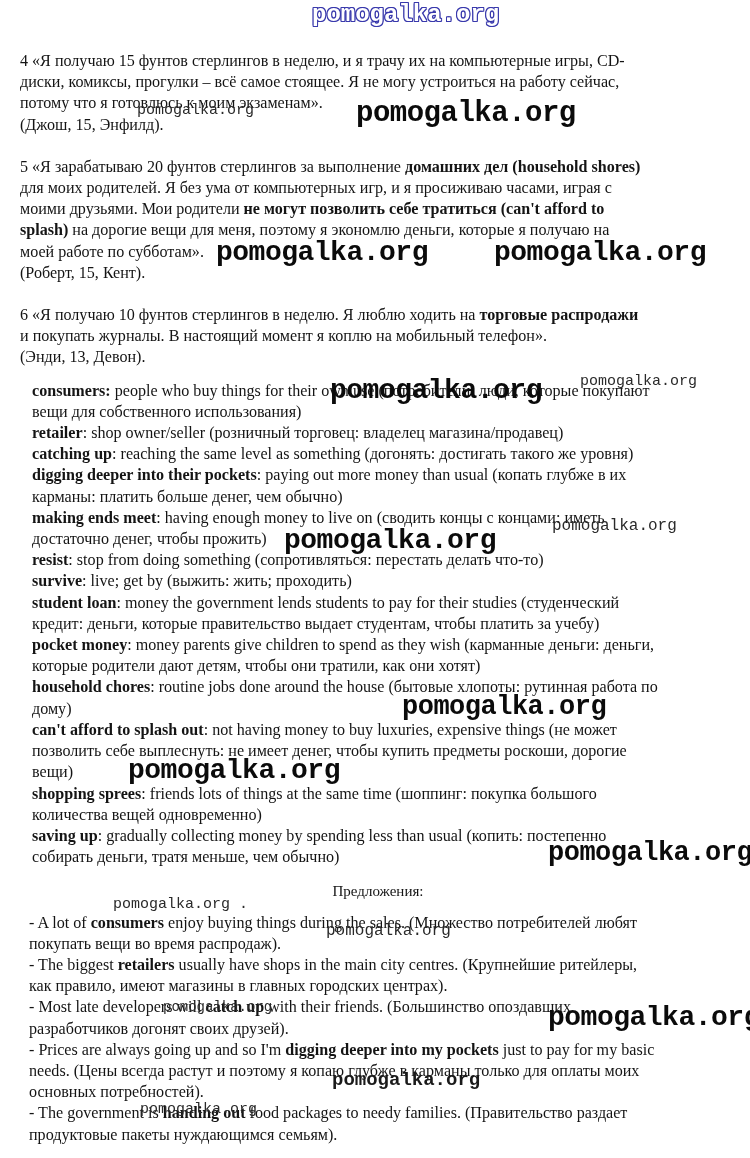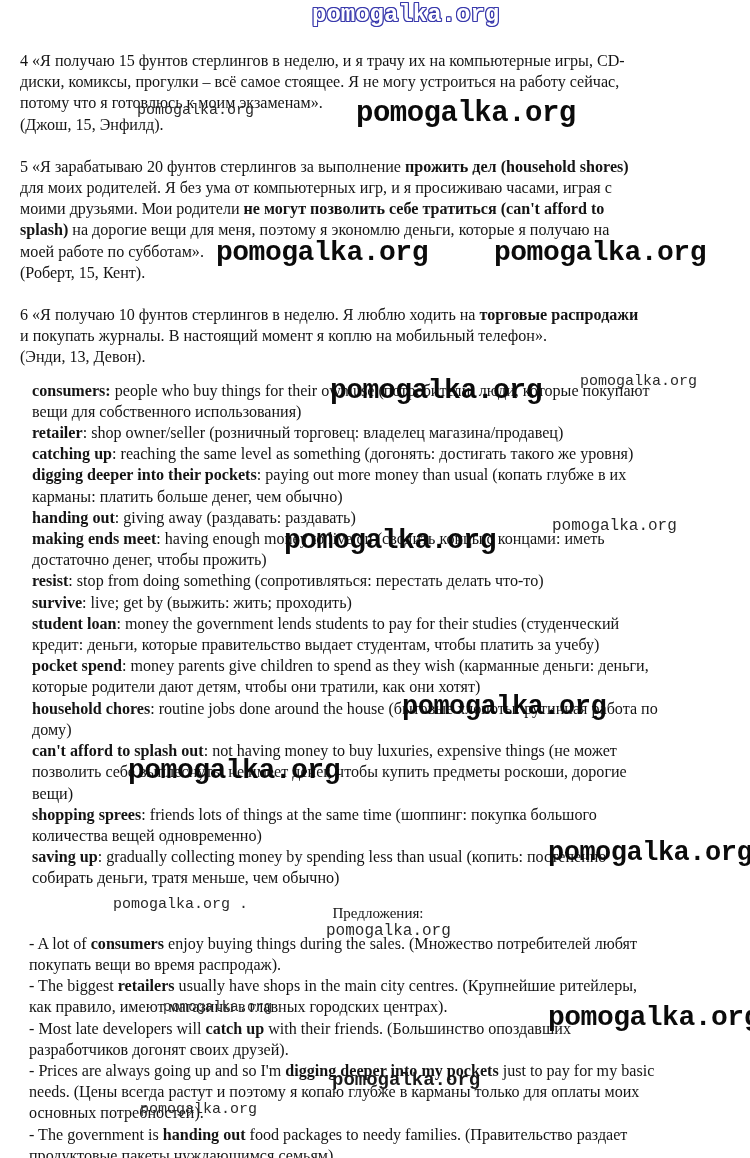--- a/index.html
+++ b/index.html
@@ -62,21 +62,21 @@
     <section class="quotes">
 
         <div class="quote">
           <div class="runs"><span>4 «Я получаю 15 фунтов стерлингов в неделю, и я трачу их на компьютерные игры, CD-
 диски, комиксы, прогулки – всё самое стоящее. Я не могу устроиться на работу сейчас,
 потому что я готовлюсь к моим экзаменам».</span></div>
           <div class="runs">(Джош, 15, Энфилд).</div>
         </div>
 
         <div class="quote">
-          <div class="runs"><span>5 «Я зарабатываю 20 фунтов стерлингов за выполнение </span><b>прожить дел (household shores)</b><span>
+          <div class="runs"><span>5 «Я зарабатываю 20 фунтов стерлингов за выполнение </span><b>домашних дел (household shores)</b><span>
 для моих родителей. Я без ума от компьютерных игр, и я просиживаю часами, играя с
 моими друзьями. Мои родители </span><b>не могут позволить себе тратиться (can't afford to
 splash)</b><span> на дорогие вещи для меня, поэтому я экономлю деньги, которые я получаю на
 моей работе по субботам».</span></div>
           <div class="runs">(Роберт, 15, Кент).</div>
         </div>
 
         <div class="quote">
           <div class="runs"><span>6 «Я получаю 10 фунтов стерлингов в неделю. Я люблю ходить на </span><b>торговые распродажи</b><span>
 и покупать журналы. В настоящий момент я коплю на мобильный телефон».</span></div>
@@ -89,33 +89,32 @@
         <div class="runs vocab-entry"><b>consumers:</b><span> people who buy things for their own use (потребители: люди, которые покупают
 вещи для собственного использования)</span></div>
 
         <div class="runs vocab-entry"><b>retailer</b><span>: shop owner/seller (розничный торговец: владелец магазина/продавец)</span></div>
 
         <div class="runs vocab-entry"><b>catching up</b><span>: reaching the same level as something (догонять: достигать такого же уровня)</span></div>
 
         <div class="runs vocab-entry"><b>digging deeper into their pockets</b><span>: paying out more money than usual (копать глубже в их
 карманы: платить больше денег, чем обычно)</span></div>
 
-        <div class="runs vocab-entry"><b>handing out</b><span>: giving away (раздавать: раздавать)</span></div>
 
         <div class="runs vocab-entry"><b>making ends meet</b><span>: having enough money to live on (сводить концы с концами: иметь
 достаточно денег, чтобы прожить)</span></div>
 
         <div class="runs vocab-entry"><b>resist</b><span>: stop from doing something (сопротивляться: перестать делать что-то)</span></div>
 
         <div class="runs vocab-entry"><b>survive</b><span>: live; get by (выжить: жить; проходить)</span></div>
 
         <div class="runs vocab-entry"><b>student loan</b><span>: money the government lends students to pay for their studies (студенческий
 кредит: деньги, которые правительство выдает студентам, чтобы платить за учебу)</span></div>
 
-        <div class="runs vocab-entry"><b>pocket spend</b><span>: money parents give children to spend as they wish (карманные деньги: деньги,
+        <div class="runs vocab-entry"><b>pocket money</b><span>: money parents give children to spend as they wish (карманные деньги: деньги,
 которые родители дают детям, чтобы они тратили, как они хотят)</span></div>
 
         <div class="runs vocab-entry"><b>household chores</b><span>: routine jobs done around the house (бытовые хлопоты: рутинная работа по
 дому)</span></div>
 
         <div class="runs vocab-entry"><b>can't afford to splash out</b><span>: not having money to buy luxuries, expensive things (не может
 позволить себе выплеснуть: не имеет денег, чтобы купить предметы роскоши, дорогие
 вещи)</span></div>
 
         <div class="runs vocab-entry"><b>shopping sprees</b><span>: friends lots of things at the same time (шоппинг: покупка большого

